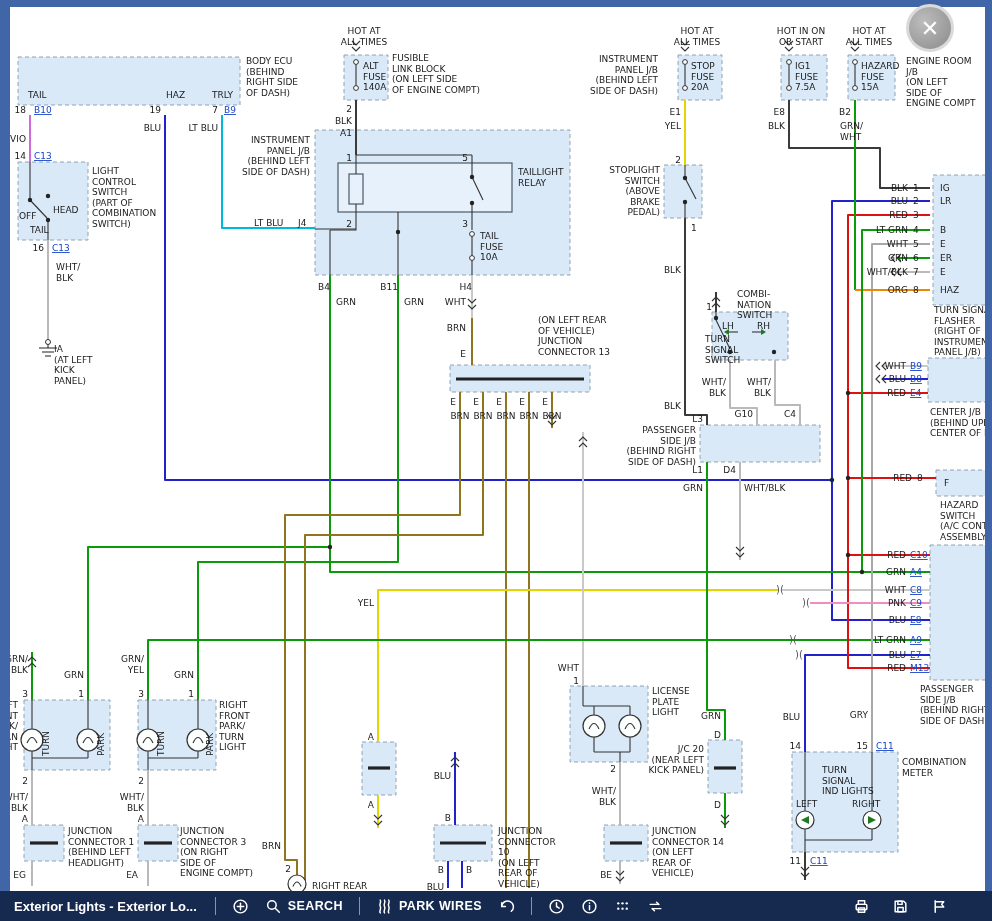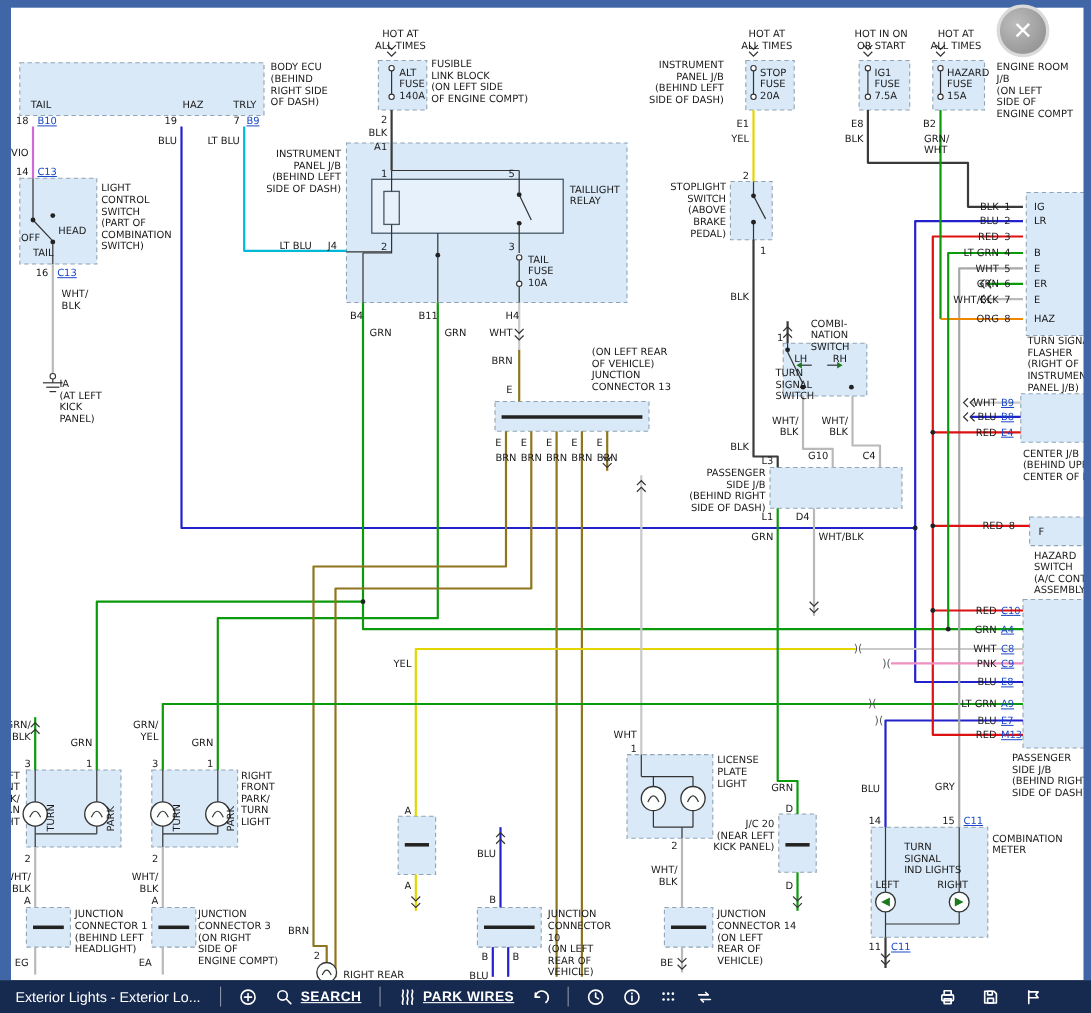--- a/index.html
+++ b/index.html
@@ -21,24 +21,24 @@
   .dot{fill:#222;}
   .pin{fill:#fff;stroke:#333;stroke-width:1;}
   .bulb{fill:#fdfefe;stroke:#333;stroke-width:1.2;}
   .ind{fill:#1c7a1c;stroke:none;}
   .lbl{font-family:"DejaVu Sans",sans-serif;font-size:9px;fill:#1a1a1a;}
   .link{fill:#1947c8;text-decoration:underline;cursor:pointer;}
   .splice{font-family:"DejaVu Sans",sans-serif;font-size:10px;fill:#555;}
   .toolbar{position:absolute;left:0;top:891px;width:992px;height:30px;background:#16294e;
     display:flex;align-items:center;color:#fff;font:bold 12.5px "Liberation Sans",sans-serif;
     z-index:6;gap:16px;padding:0 14px;box-sizing:border-box;}
-  .tb-title{font-size:13px;white-space:nowrap;margin-right:2px;font-weight:normal;}
+  .tb-title{font-size:13px;white-space:nowrap;margin-right:2px;font-weight:bold;}
   .tb-sep{width:1px;height:18px;background:rgba(255,255,255,.5);}
   .tb-btn{display:flex;align-items:center;gap:6px;background:none;border:none;color:#fff;
-    font:inherit;cursor:pointer;padding:0;letter-spacing:.4px;text-decoration:underline;}
+    font:inherit;cursor:pointer;padding:0;letter-spacing:.4px;}
   .tb-right{margin-left:auto;display:flex;gap:22px;align-items:center;margin-right:30px;}
   svg.icon{width:17px;height:17px;stroke:#fff;stroke-width:1.4;fill:none;stroke-linecap:round;stroke-linejoin:round;}
 </style>
 </head>
 <body>
 
 <div class="app">
   <svg id="dsvg" width="992" height="891" viewBox="0 0 992 891">
       <rect x="18" y="57" width="222" height="48" class="box dashed"></rect>
       <rect x="18" y="162" width="70" height="78" class="box dashed"></rect>

